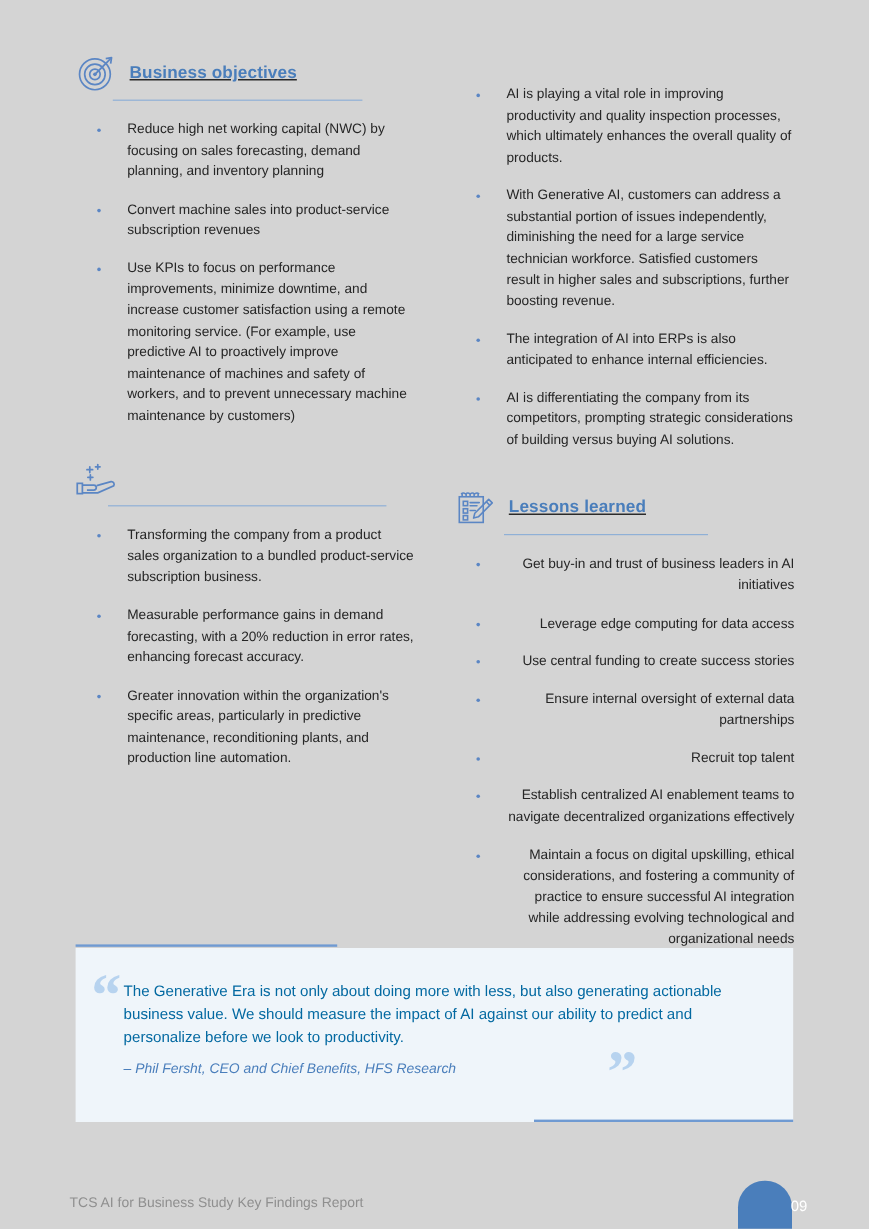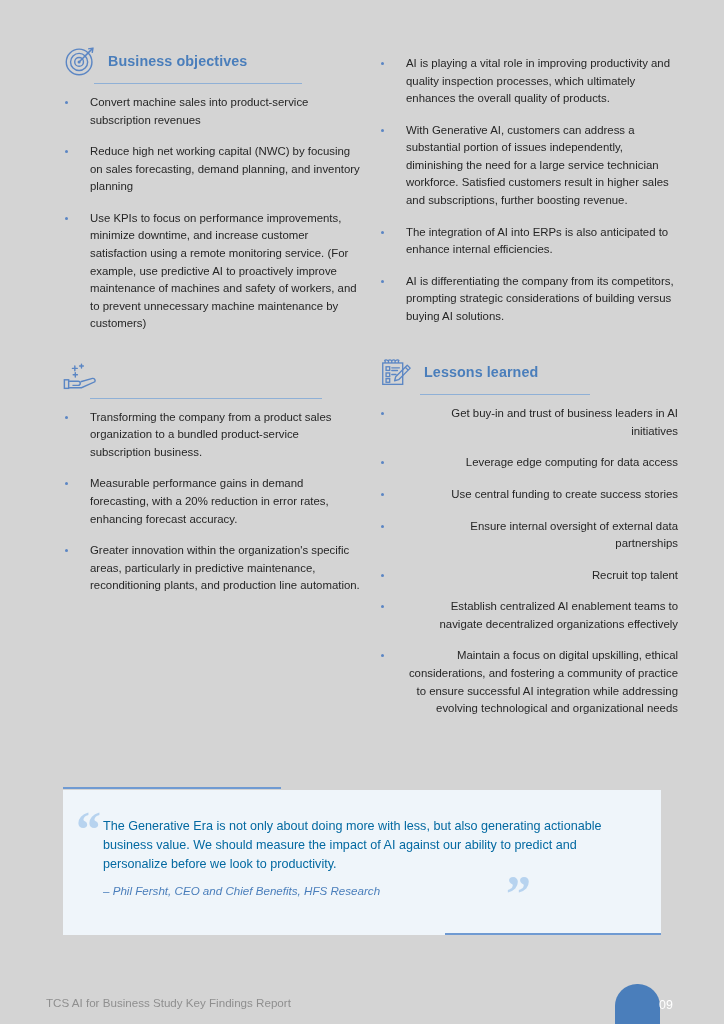--- a/index.html
+++ b/index.html
@@ -35,20 +35,21 @@
 
   
   .section {
     margin-bottom: 4px;
   }
   .sec-head {
     position: relative;
     display: block;
     min-height: 36px;
     margin-bottom: 10px;
+    text-decoration: underline;
   }
   .sec-head-row {
     display: flex;
     align-items: center;
     gap: 8px;
   }
   .sec-icon {
     flex: 0 0 auto;
     width: 38px;
     height: 38px;
@@ -67,21 +68,21 @@
     background: #8fb0d6;
     margin-top: 3px;
   }
   .rule-bo { width: 208px; margin-left: 32px; }
   .rule-be { width: 232px; margin-left: 28px; }
   .rule-ll { width: 170px; margin-left: 42px; }
 
   
   ul.bullets {
     list-style: none;
-    margin: 0;
+    margin: 16px;
     padding: 0;
   }
   ul.bullets > li {
     position: relative;
     padding-left: 28px;
     margin-bottom: 14px;
     color: #262626;
     font-size: 11.4px;
     line-height: 1.54;
   }
@@ -166,21 +167,21 @@
     width: 520px;
     color: #4a7ebb;
     font-size: 11.6px;
     font-style: italic;
     font-weight: 500;
   }
 
   
   .footer-text {
     position: absolute;
-    left: 46px;
+    left: 58px;
     top: 996px;
     color: #8f8f8f;
     font-size: 11.6px;
   }
   .page-badge {
     position: absolute;
     left: 615px;
     top: 984px;
     width: 45px;
     height: 40px;
@@ -218,22 +219,22 @@
               <circle cx="18" cy="21" r="1.6" fill="#5b86c4"></circle>
               <path d="M18 21 L32 7" stroke="#5b86c4" stroke-width="1.6" fill="none"></path>
               <path d="M27.5 7.2 L32.6 6.4 L31.8 11.5" stroke="#5b86c4" stroke-width="1.5" fill="none" stroke-linejoin="round"></path>
             </svg>
           </span>
           <span class="sec-title">Business objectives</span>
         </div>
         <div class="sec-rule rule-bo"></div>
       </div>
       <ul class="bullets">
+        <li>Reduce high net working capital (NWC) by focusing on sales forecasting, demand planning, and inventory planning</li>
         <li>Convert machine sales into product-service subscription revenues</li>
-        <li>Reduce high net working capital (NWC) by focusing on sales forecasting, demand planning, and inventory planning</li>
         <li>Use KPIs to focus on performance improvements, minimize downtime, and increase customer satisfaction using a remote monitoring service. (For example, use predictive AI to proactively improve maintenance of machines and safety of workers, and to prevent unnecessary machine maintenance by customers)</li>
       </ul>
     </div>
 
     <div class="section" style="margin-top:24px;">
       <div class="sec-head">
         <div class="sec-head-row">
           <span class="sec-icon">
             <svg viewBox="0 0 40 40" width="38" height="38">
               <g stroke="#5b86c4" stroke-width="1.5" fill="none" stroke-linecap="round">

